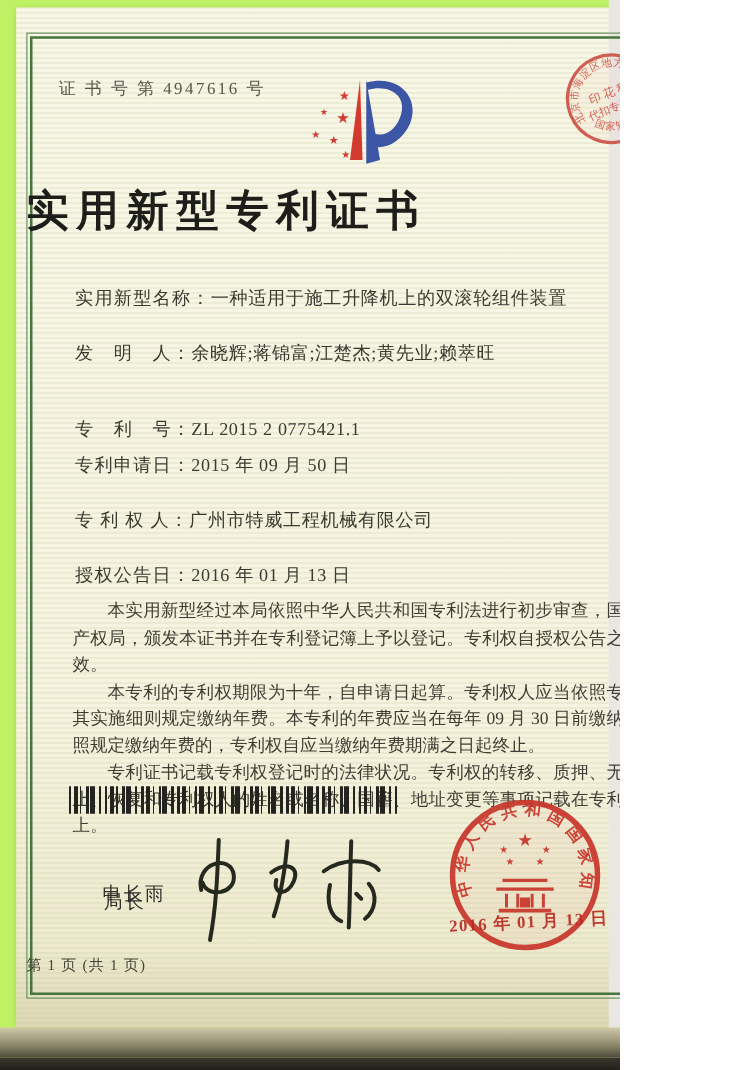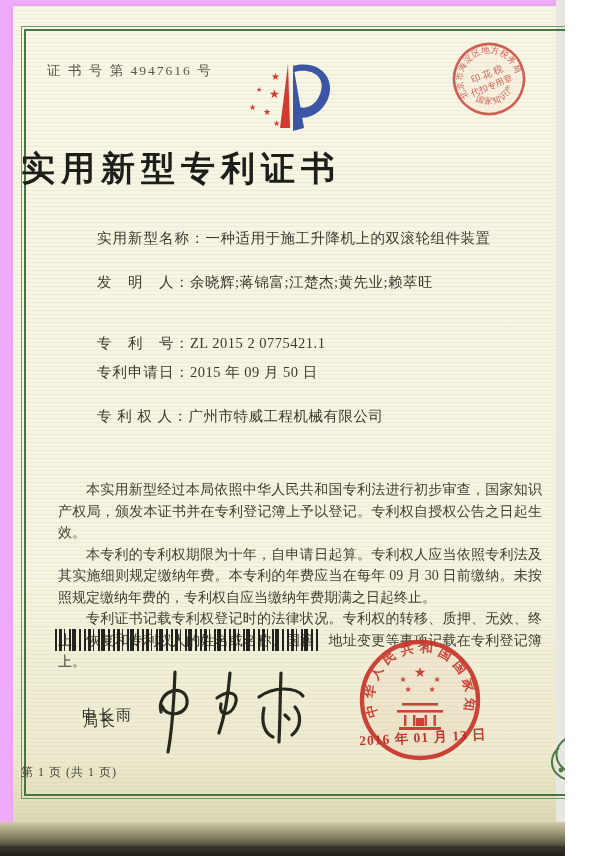--- a/index.html
+++ b/index.html
@@ -1,35 +1,35 @@
 <!DOCTYPE html>
 <html><head>
 <meta charset="utf-8">
 <style>
   html,body{margin:0;padding:0;background:#ffffff;}
-  #page{position:relative;width:565px;height:856px;overflow:hidden;
-        font-family:"Liberation Serif","DejaVu Serif",serif;background:#f0abfc;}
+  #page{position:relative;width:496px;height:856px;overflow:hidden;
+        font-family:"Liberation Serif","DejaVu Serif",serif;background:#bef264;}
   
   .scan-right{position:absolute;right:0;top:0;width:9px;height:856px;background:#e8e7e2;}
   .paper{position:absolute;left:13px;top:6px;width:574px;height:816px;
          background:
            repeating-linear-gradient(180deg, rgba(168,186,128,0.14) 0 1px, rgba(0,0,0,0) 1px 4px),
            linear-gradient(180deg,#f8f6e6 0%,#f6f3e0 70%,#eeeacf 92%,#ddd7b4 100%);
          box-shadow:0 0 4px rgba(120,120,100,0.25);}
   .scan-shadow{position:absolute;left:0;top:822px;width:600px;height:24px;
          background:linear-gradient(180deg,#cfcaa8 0%,#8a8668 60%,#4e4b3d 100%);}
   .scan-dark{position:absolute;left:0;top:846px;width:600px;height:10px;
          background:linear-gradient(180deg,#3a382e,#211f1a);}
   
   .frame{position:absolute;left:21px;top:26px;width:556px;height:771px;border:1px solid #719566;}
   .frame-inner{position:absolute;inset:2px;border:2px solid #47753e;}
   .cert-no{position:absolute;left:47px;top:62px;font-size:13.5px;letter-spacing:2px;color:#55554a;}
   .title{position:absolute;left:21px;top:146px;width:556px;text-align:left;
          font-size:34px;font-weight:bold;color:#1d1d1a;letter-spacing:6px;}
-  .row{position:absolute;left:60px;width:500px;font-size:14.5px;color:#3a3a31;white-space:nowrap;margin-left:37px;}
+  .row{position:absolute;left:60px;width:500px;font-size:14.5px;color:#3a3a31;white-space:nowrap;}
   .row .lbl{letter-spacing:1px;}
   .row .val{letter-spacing:0.5px;}
   .paras{position:absolute;left:58px;top:479px;width:484px;font-size:14px;line-height:21.5px;
          color:#403e33;text-align:justify;}
   .paras p{margin:0;text-indent:2em;}
   .barcode{position:absolute;left:55px;top:629px;width:264px;height:22px;background:
       repeating-linear-gradient(90deg,#23231f 0 2px,rgba(0,0,0,0) 2px 4px,
       #23231f 4px 7px,rgba(0,0,0,0) 7px 9px,#23231f 9px 10px,rgba(0,0,0,0) 10px 14px,
       #23231f 14px 16px,rgba(0,0,0,0) 16px 17px,#23231f 17px 21px,rgba(0,0,0,0) 21px 24px,
       #23231f 24px 26px,rgba(0,0,0,0) 26px 29px);}
@@ -102,20 +102,23 @@
   </div>
   <div class="row" style="top:334px">
     <span class="lbl">专　利　号：</span><span class="val">ZL 2015 2 0775421.1</span>
   </div>
   <div class="row" style="top:363px">
     <span class="lbl">专利申请日：</span><span class="val">2015 年 09 月 50 日</span>
   </div>
   <div class="row" style="top:407px">
     <span class="lbl">专 利 权 人：</span><span class="val">广州市特威工程机械有限公司</span>
   </div>
+  <div class="row" style="top:451px">
+    <span class="lbl">授权公告日：</span><span class="val">2016 年 01 月 13 日</span>
+  </div>
 
   <div class="paras">
     <p>本实用新型经过本局依照中华人民共和国专利法进行初步审查，国家知识产权局，颁发本证书并在专利登记簿上予以登记。专利权自授权公告之日起生效。</p>
     <p>本专利的专利权期限为十年，自申请日起算。专利权人应当依照专利法及其实施细则规定缴纳年费。本专利的年费应当在每年 09 月 30 日前缴纳。未按照规定缴纳年费的，专利权自应当缴纳年费期满之日起终止。</p>
     <p>专利证书记载专利权登记时的法律状况。专利权的转移、质押、无效、终止、恢复和专利权人的姓名或名称、国籍、地址变更等事项记载在专利登记簿上。</p>
   </div>
 
   <div class="barcode"></div>
 
   <div class="role">局长</div>

